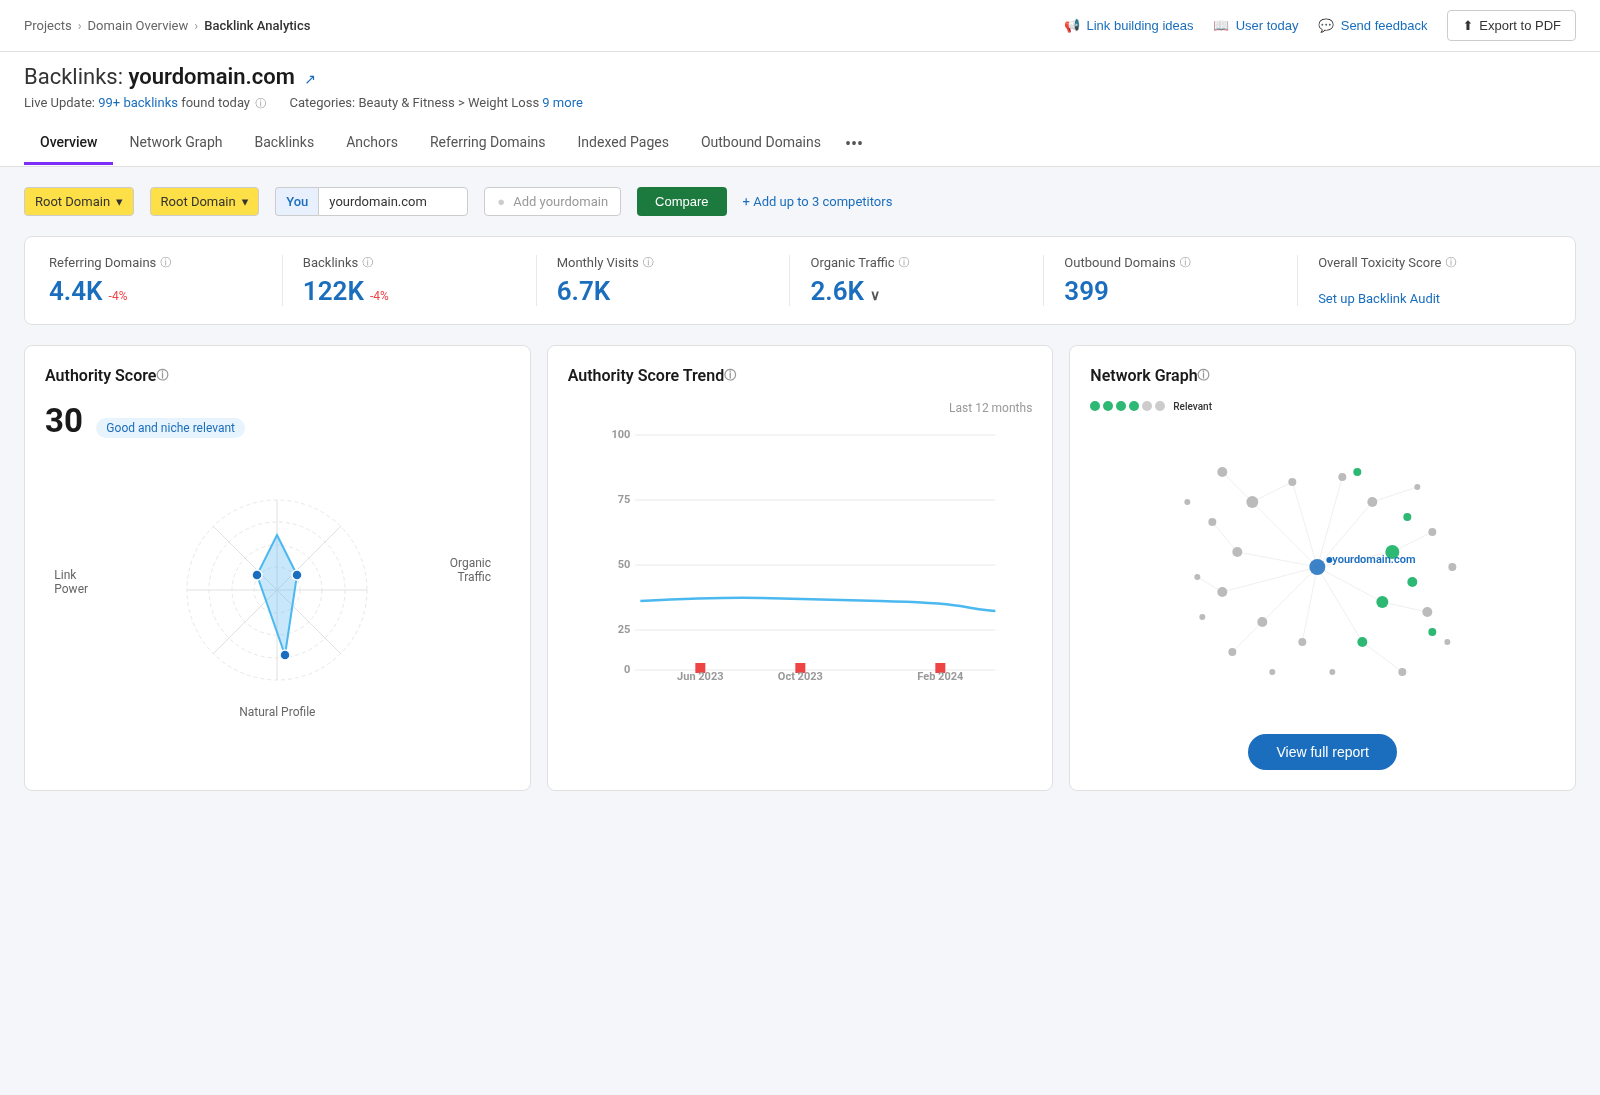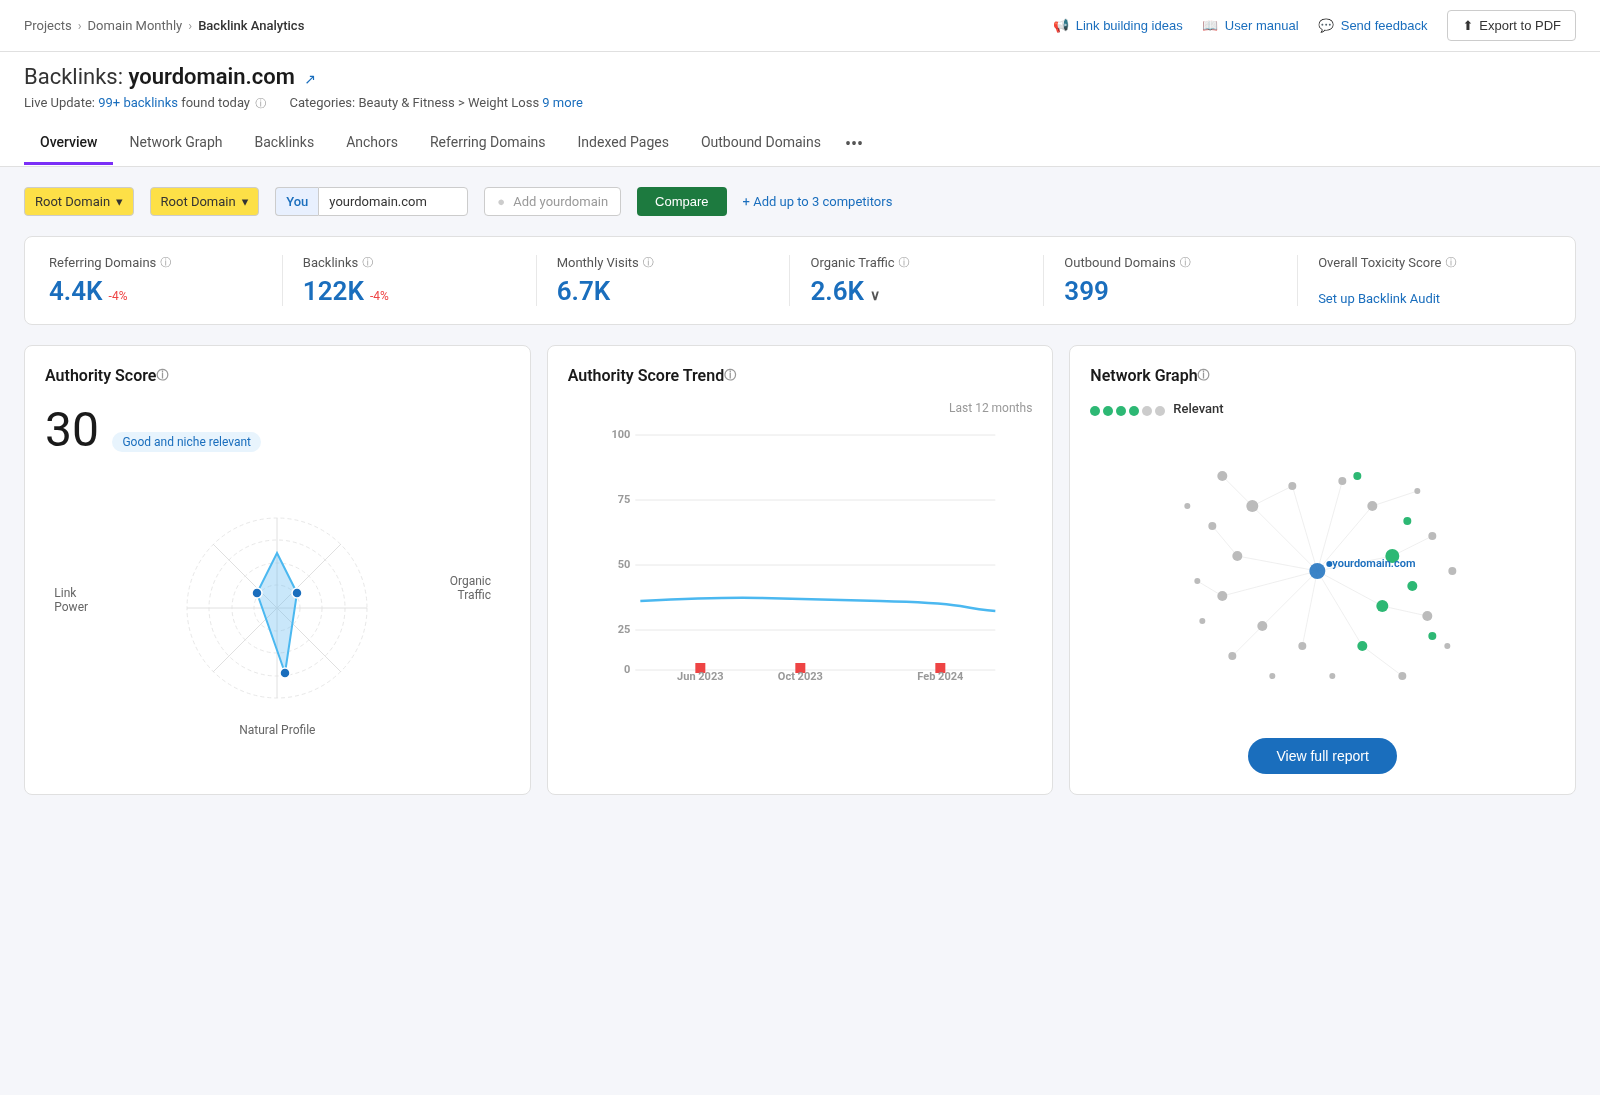--- a/index.html
+++ b/index.html
@@ -58,62 +58,62 @@
     .stat-link { color: #1a6ebd; font-size: 13px; text-decoration: none; cursor: pointer; }
     .stat-chevron { font-size: 14px; color: #555; }
 
     
     .cards-row { display: grid; grid-template-columns: 1fr 1fr 1fr; gap: 16px; }
     .card { background: #fff; border: 1px solid #e0e0e0; border-radius: 8px; padding: 20px; overflow: hidden; }
     .card-title { font-size: 16px; font-weight: 600; color: #1a1a1a; display: flex; align-items: center; margin-bottom: 16px; }
     .card-info { color: #999; font-size: 12px; cursor: help; }
 
     
-    .authority-score-num { font-size: 48px; font-weight: 400; color: #1a1a1a; display: inline-block; }
+    .authority-score-num { font-size: 33px; font-weight: 700; color: #1a1a1a; display: inline-block; }
     .authority-badge { display: inline-block; background: #e8f4fd; color: #1a6ebd; border-radius: 12px; padding: 3px 10px; font-size: 12px; margin-left: 10px; vertical-align: middle; }
     .radar-container { display: flex; align-items: center; justify-content: center; margin-top: 10px; position: relative; height: 280px; }
     .radar-label { position: absolute; font-size: 12px; color: #666; }
     .label-link-power { top: 42%; left: 2%; }
     .label-organic { top: 38%; right: 4%; text-align: right; }
     .label-natural { bottom: 4%; left: 50%; transform: translateX(-50%); }
 
     
     .trend-subtitle { font-size: 12px; color: #999; text-align: right; margin-bottom: 8px; }
     .chart-area { position: relative; height: 260px; font-weight: bold; }
     .chart-svg { width: 100%; height: 100%; }
 
     
-    .network-legend { display: flex; align-items: flex-end; gap: 8px; margin-bottom: 10px; font-size: 13px; font-weight: 500; }
+    .network-legend { display: flex; align-items: flex-start; gap: 8px; margin-bottom: 10px; font-size: 10px; font-weight: 500; }
     .legend-dots { display: flex; gap: 3px; }
     .legend-dot { width: 10px; height: 10px; border-radius: 50%; }
     .network-area { position: relative; height: 300px; overflow: hidden; }
     .view-report-btn { display: block; width: fit-content; margin: 12px auto 0; background: #1a6ebd; color: #fff; border: none; border-radius: 20px; padding: 10px 28px; font-size: 14px; font-weight: 500; cursor: pointer; }
 
     
     .radar-svg { width: 220px; height: 220px; }
   </style>
 </head>
 <body>
 
 <div class="top-bar">
   <nav class="breadcrumb">
     <a href="#">Projects</a>
     <span class="breadcrumb-sep">›</span>
-    <a href="#">Domain Monthly</a>
+    <a href="#">Domain Overview</a>
     <span class="breadcrumb-sep">›</span>
     <span class="active">Backlink Analytics</span>
   </nav>
   <div class="top-actions">
     <button class="top-action-btn">
       <span>📢</span>
       <span>Link building ideas</span>
     </button>
     <button class="top-action-btn">
       <span>📖</span>
-      <span>User manual</span>
+      <span>User today</span>
     </button>
     <button class="top-action-btn">
       <span>💬</span>
       <span>Send feedback</span>
     </button>
     <button class="export-btn">
       <span>⬆</span>
       <span>Export to PDF</span>
     </button>
   </div>

